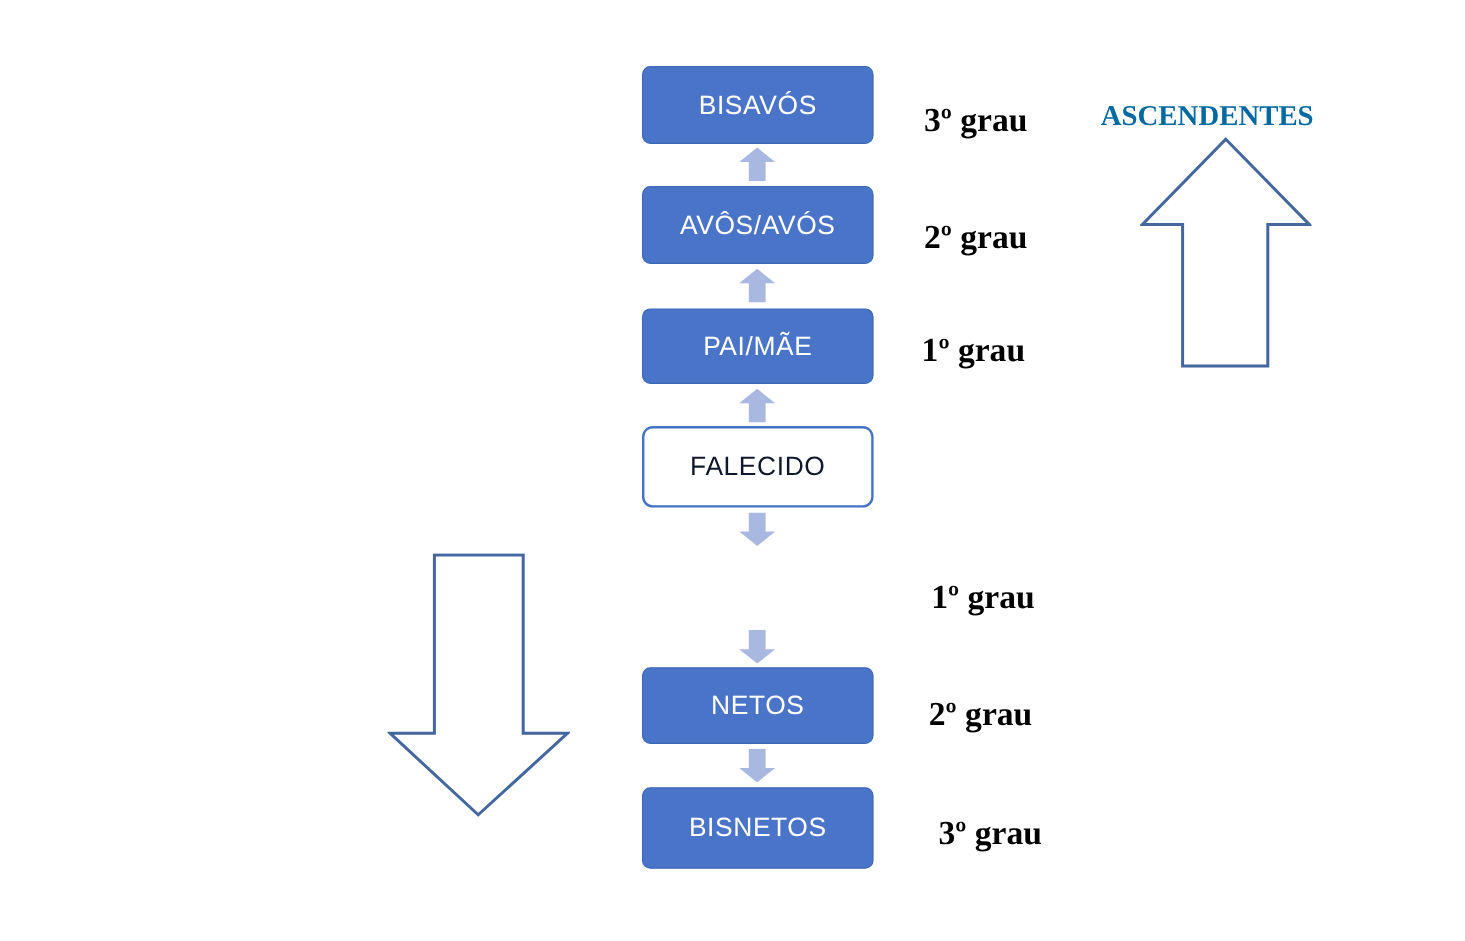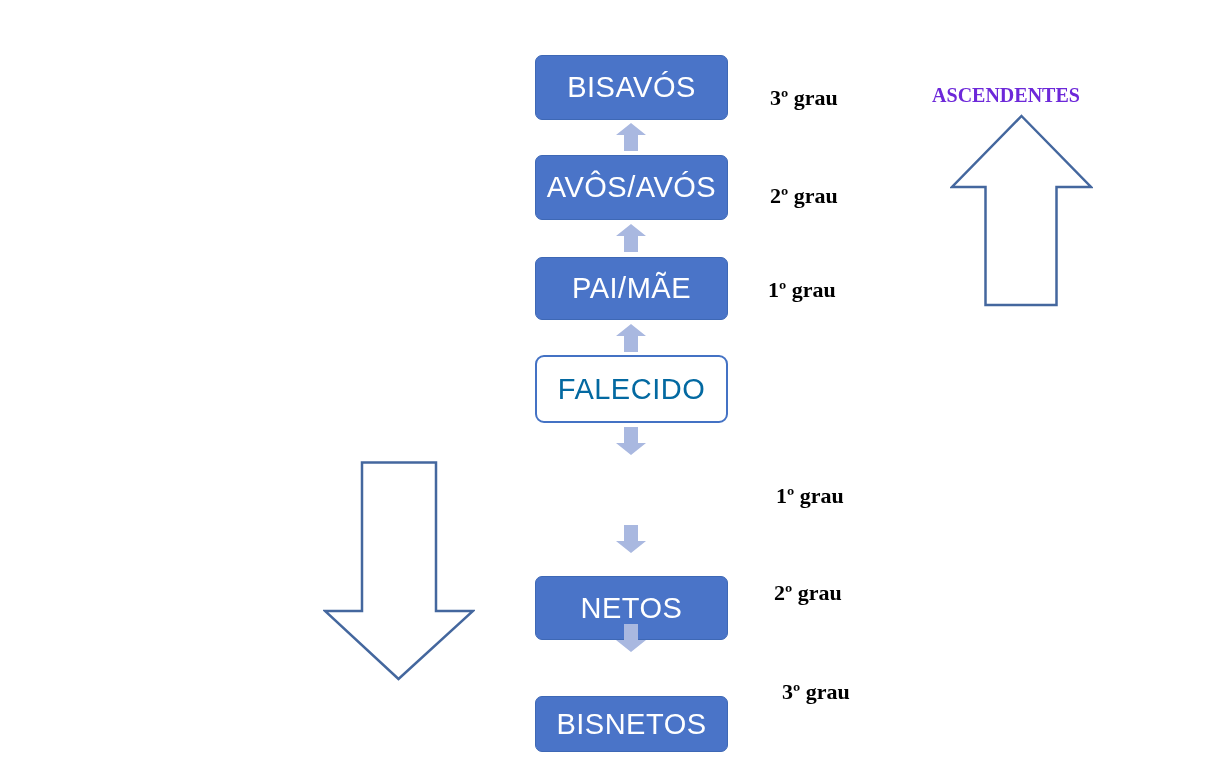--- a/index.html
+++ b/index.html
@@ -19,45 +19,45 @@
     position: absolute;
     left: 535px;
     width: 193px;
     display: flex;
     align-items: center;
     justify-content: center;
     background: #4a74c8;
     border: 1px solid #3e68b5;
     border-radius: 7px;
     color: #ffffff;
-    font-size: 29px;
+    font-size: 22px;
     letter-spacing: 0.5px;
     box-sizing: border-box;
   }
   .node-box.outline {
     background: #ffffff;
     border: 2.5px solid #4472c4;
     border-radius: 9px;
-    color: #0369a1;
+    color: #0f172a;
     text-align: right;
   }
   .degree-label {
     position: absolute;
     font-family: "Liberation Serif", serif;
     font-weight: bold;
-    font-size: 22px;
+    font-size: 28px;
     color: #000000;
     white-space: nowrap;
   }
   .direction-label {
     position: absolute;
     font-family: "Liberation Serif", serif;
     font-weight: bold;
-    font-size: 20px;
-    color: #6d28d9;
+    font-size: 24px;
+    color: #0369a1;
     width: 200px;
     text-align: center;
     white-space: nowrap;
   }
   .connector {
     position: absolute;
     left: 616px;
     width: 30px;
     height: 28px;
   }
@@ -67,22 +67,22 @@
 </style>
 </head>
 <body>
 
 <div class="stage">
 
   <div class="node-box" style="top:55px;height:65px;">BISAVÓS</div>
   <div class="node-box" style="top:257px;height:63px;">PAI/MÃE</div>
   <div class="node-box" style="top:155px;height:65px;">AVÔS/AVÓS</div>
   <div class="node-box outline" style="top:355px;height:68px;">FALECIDO</div>
-  <div class="node-box" style="top:556px;height:64px;margin-top:20px;">NETOS</div>
-  <div class="node-box" style="top:696px;height:56px;">BISNETOS</div>
+  <div class="node-box" style="top:556px;height:64px;">NETOS</div>
+  <div class="node-box" style="top:656px;height:68px;">BISNETOS</div>
 
   <svg class="connector" style="top:123px;" viewBox="0 0 30 28">
     <polygon points="15,0 30,12 22,12 22,28 8,28 8,12 0,12" fill="#a9b8e0"></polygon>
   </svg>
   <svg class="connector" style="top:224px;" viewBox="0 0 30 28">
     <polygon points="15,0 30,12 22,12 22,28 8,28 8,12 0,12" fill="#a9b8e0"></polygon>
   </svg>
   <svg class="connector" style="top:324px;" viewBox="0 0 30 28">
     <polygon points="15,0 30,12 22,12 22,28 8,28 8,12 0,12" fill="#a9b8e0"></polygon>
   </svg>

